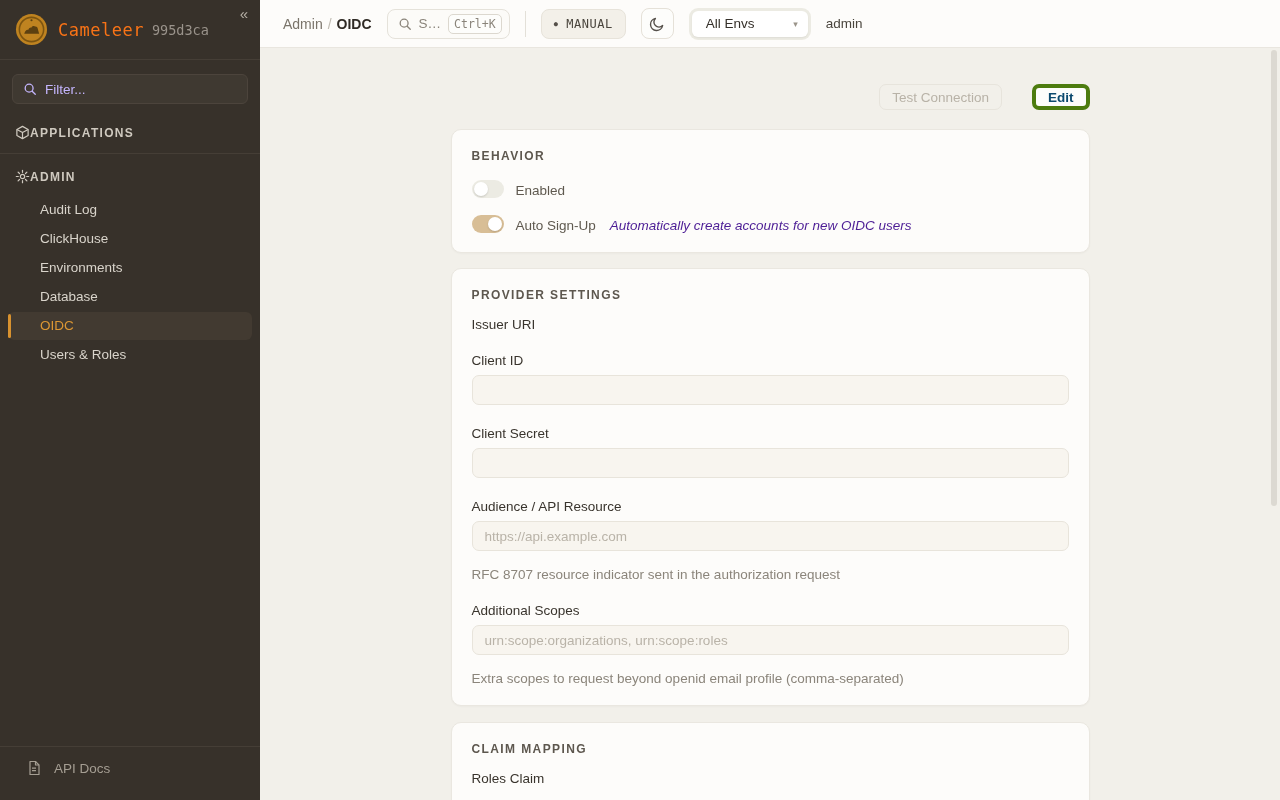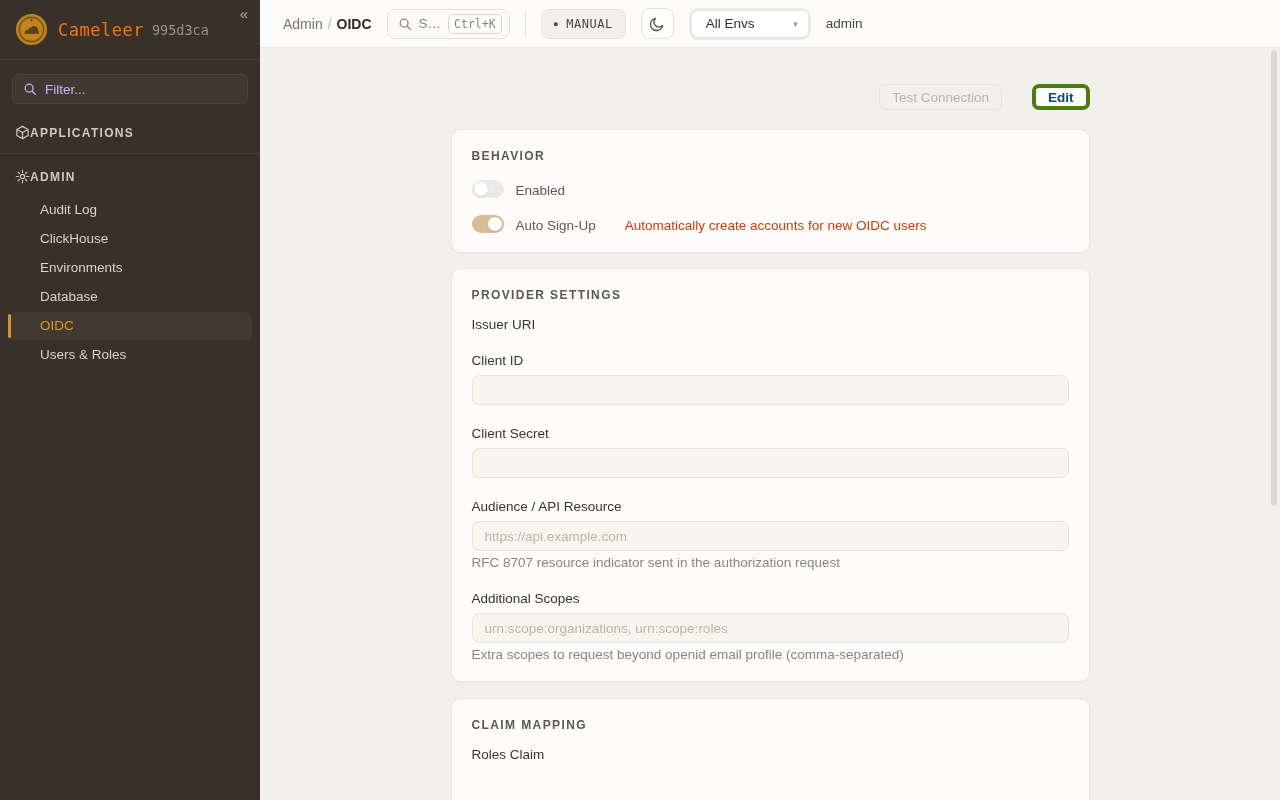--- a/index.html
+++ b/index.html
@@ -169,33 +169,33 @@
     width:32px; height:18px; border-radius:9px; background:#ecebe3;
     position:relative; flex-shrink:0; cursor:pointer;
   }
   .toggle .knob {
     position:absolute; top:2px; left:2px; width:14px; height:14px;
     border-radius:50%; background:#fff; box-shadow:0 1px 2px rgba(0,0,0,0.15);
   }
   .toggle.on { background:#d8be96; }
   .toggle.on .knob { left:16px; }
   .toggle-label { font-size:13.5px; color:#5f594f; }
-  .toggle-desc { font-size:13.5px; color:#c2410c; margin-left:17px; }
+  .toggle-desc { font-size:13.5px; color:#4c1d95; margin-left:2px;font-style:italic; }
 
   .field { margin-top:21px; }
   .field-first { margin-top:15px; }
   .field-label { font-size:13.5px; color:#39342d; font-weight:500; }
   .text-input {
     margin-top:7px; height:30px; width:100%; display:block;
     background:#f8f5ef; border:1px solid #e8e4db; border-radius:7px;
     padding:0 12px; font-size:13.5px; color:#47423a;
     font-family:"Liberation Sans", sans-serif; outline:none;
   }
   .text-input::placeholder { color:#b9b3a8; opacity:1; }
-  .field-help { margin-top:4px; font-size:13.5px; color:#8b857b; }
+  .field-help { margin-top:16px; font-size:13.5px; color:#8b857b; }
 </style>
 </head>
 <body>
 
 <aside class="sidebar">
   <div class="sb-header">
     <svg class="logo" viewBox="0 0 34 34">
       <circle cx="17" cy="17" r="16" fill="#bf8320"></circle>
       <circle cx="17" cy="17" r="12.5" fill="none" stroke="#7c5410" stroke-width="1.6"></circle>
       <path d="M9.5 21.5c1-3 2.6-4.6 4.1-4 .5-2 2-3 3.5-2.5.5-1.5 2-2 3.4-1 1.6-.5 3 .6 3 2.5l1.4 5z" fill="#5c4010"></path>
@@ -233,20 +233,27 @@
     <div class="nav-items">
       <div class="nav-item">Audit Log</div>
       <div class="nav-item">ClickHouse</div>
       <div class="nav-item">Environments</div>
       <div class="nav-item">Database</div>
       <div class="nav-item active">OIDC</div>
       <div class="nav-item">Users &amp; Roles</div>
     </div>
   </nav>
 
+  <div class="sb-footer">
+    <svg width="16" height="16" viewBox="0 0 16 16" fill="none" stroke="currentColor" stroke-width="1.2" stroke-linejoin="round">
+      <path d="M4 1.5h5.5L13 5v9.5H4z"></path>
+        <path d="M9.5 1.5V5H13M6 8.2h4M6 10.7h4"></path>
+    </svg>
+    <span>API Docs</span>
+  </div>
 </aside>
 
 <div class="main">
 
   <header class="topbar">
     <div class="breadcrumb">
       <span>Admin</span><span class="bc-sep">/</span><span class="bc-current">OIDC</span>
     </div>
 
     <div class="search-btn">

